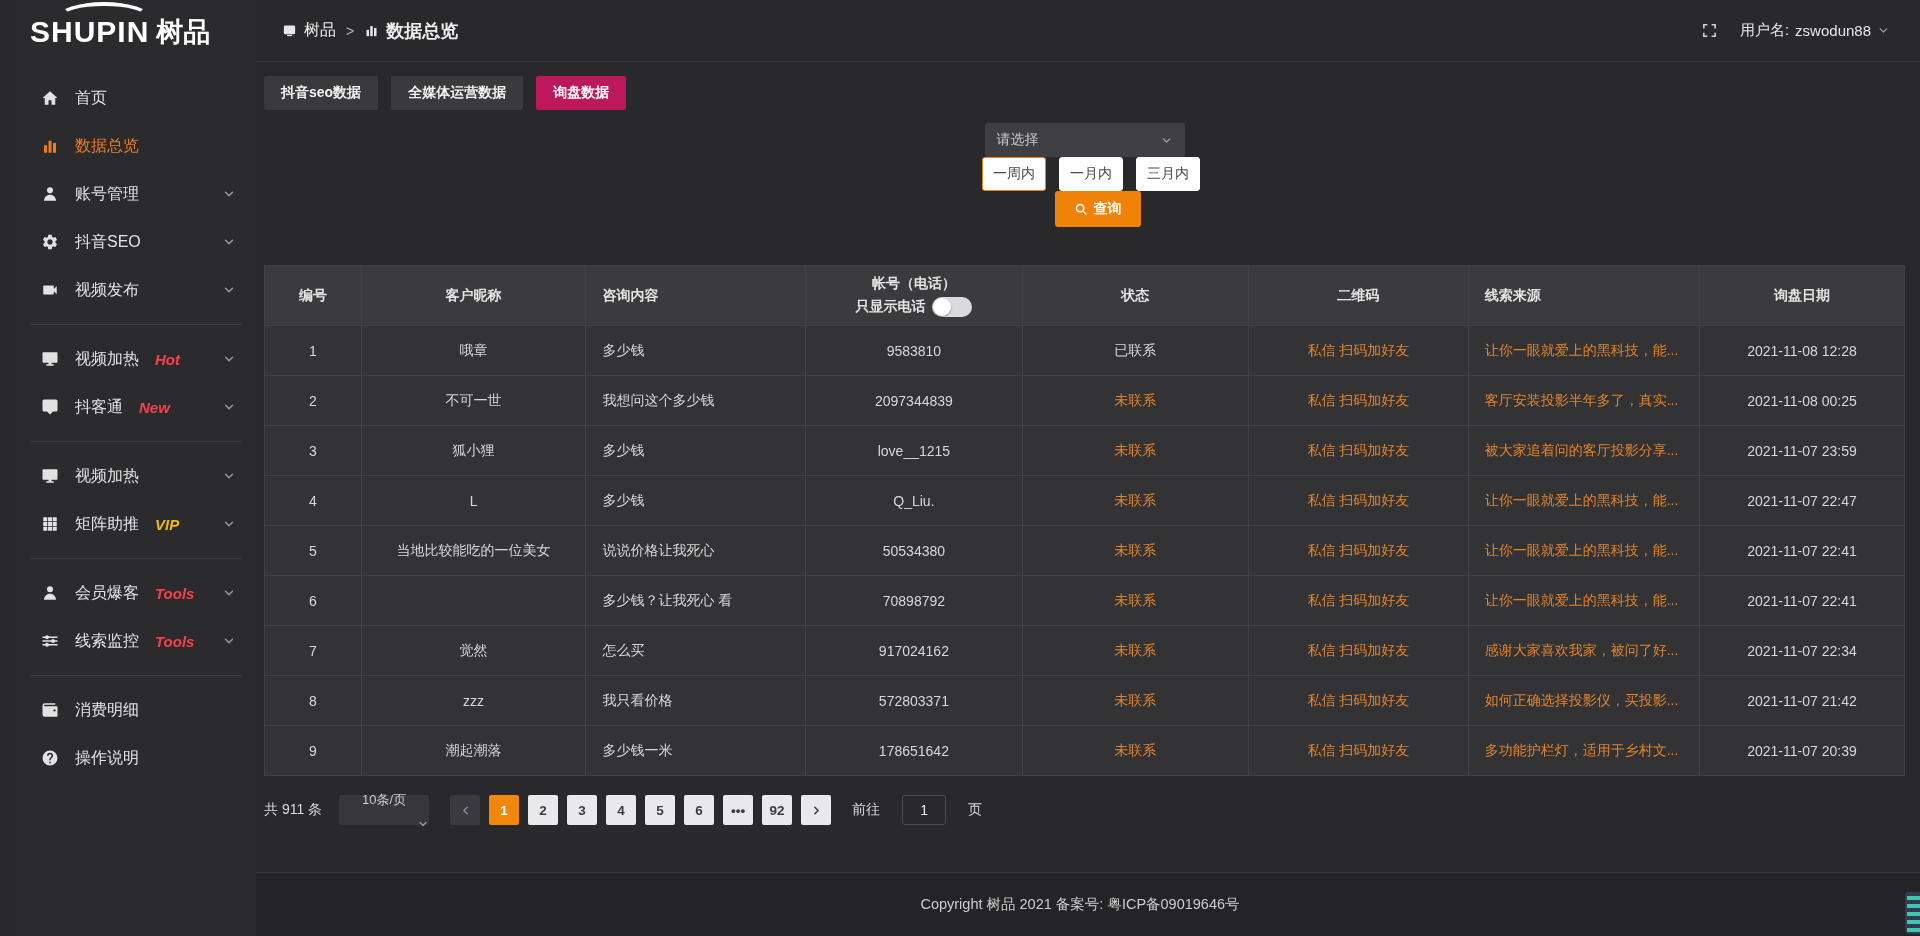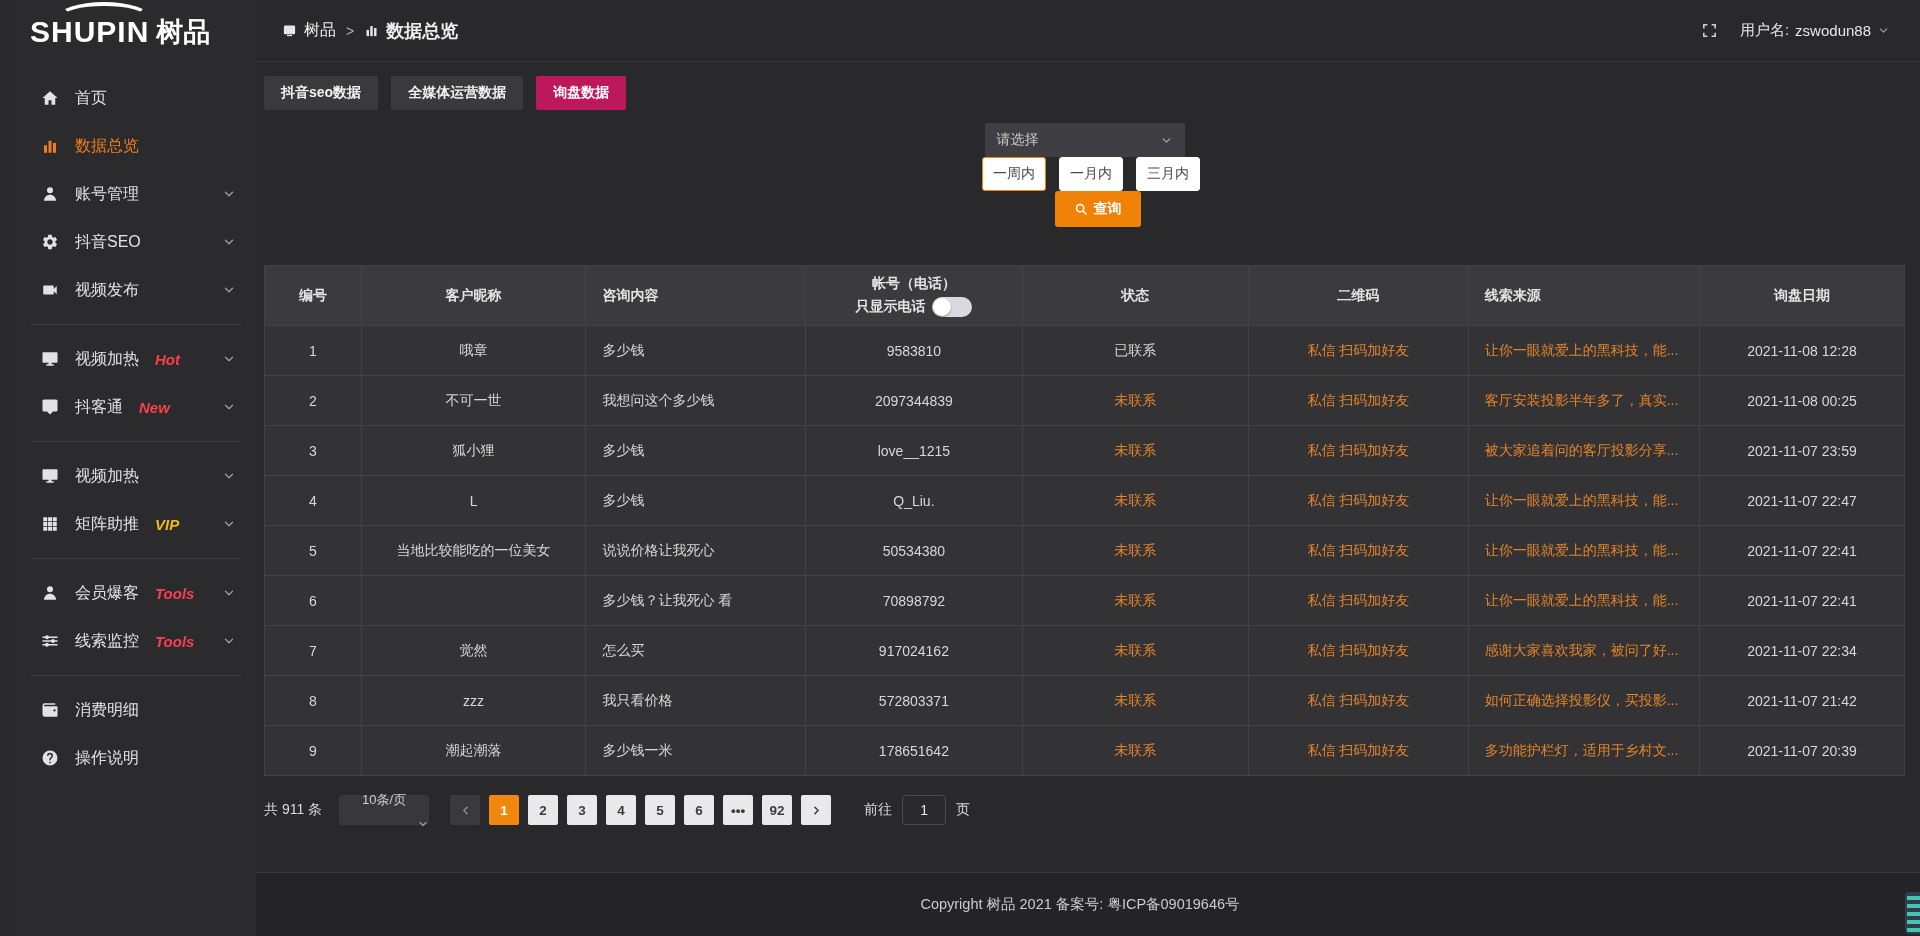--- a/index.html
+++ b/index.html
@@ -68,21 +68,21 @@
 
   
   .pagination { display:flex; align-items:center; gap:9px; margin-top:19px; color:#dadada; font-size:14px; }
   .psize { width:90px; height:30px; margin-left:8px; background:#38383b; border-radius:3px; display:flex; align-items:center; justify-content:center; gap:9px; color:#cccccc; font-size:13px; cursor:pointer;flex-direction:column; }
   .psize .chev svg { width:12px; height:12px; }
   .pages { display:flex; gap:9px; align-items:center; margin-left:12px; }
   .pbtn { min-width:30px; height:30px; border:none; border-radius:2px; background:#e9e9ec; color:#3c3c3c; font-size:13.5px; font-weight:bold; cursor:pointer; display:inline-flex; align-items:center; justify-content:center; font-family:inherit; padding:0 5px; }
   .pbtn.prev { background:#3a3a3d; color:#8d8d8d; }
   .pbtn.active { background:#f1870d; color:#fff; }
   .pbtn svg { width:13px; height:13px; }
-  .goto-wrap { display:flex; align-items:center; gap:10px; margin-left:24px; }
+  .goto-wrap { display:flex; align-items:center; gap:22px; margin-left:12px; }
   .goto-input { width:44px; height:30px; background:transparent; border:1px solid #4b4b4f; border-radius:3px; color:#eaeaea; text-align:center; font-size:14px; font-family:inherit; }
 
   
   footer { position:absolute; left:240px; right:0; bottom:0; height:64px; background:#242427; border-top:1px solid #39393c; display:flex; align-items:center; justify-content:center; color:#cccccc; font-size:14.5px; }
 
   
   .float-widget { position:absolute; right:0; bottom:2px; width:15px; height:42px; border-radius:4px 0 0 4px; background:repeating-linear-gradient(180deg,#2e3d52 0 4px,#43c7ab 4px 8px); border-left:2px solid #2e3d52; cursor:pointer; }
 </style>
 </head>
 <body>

